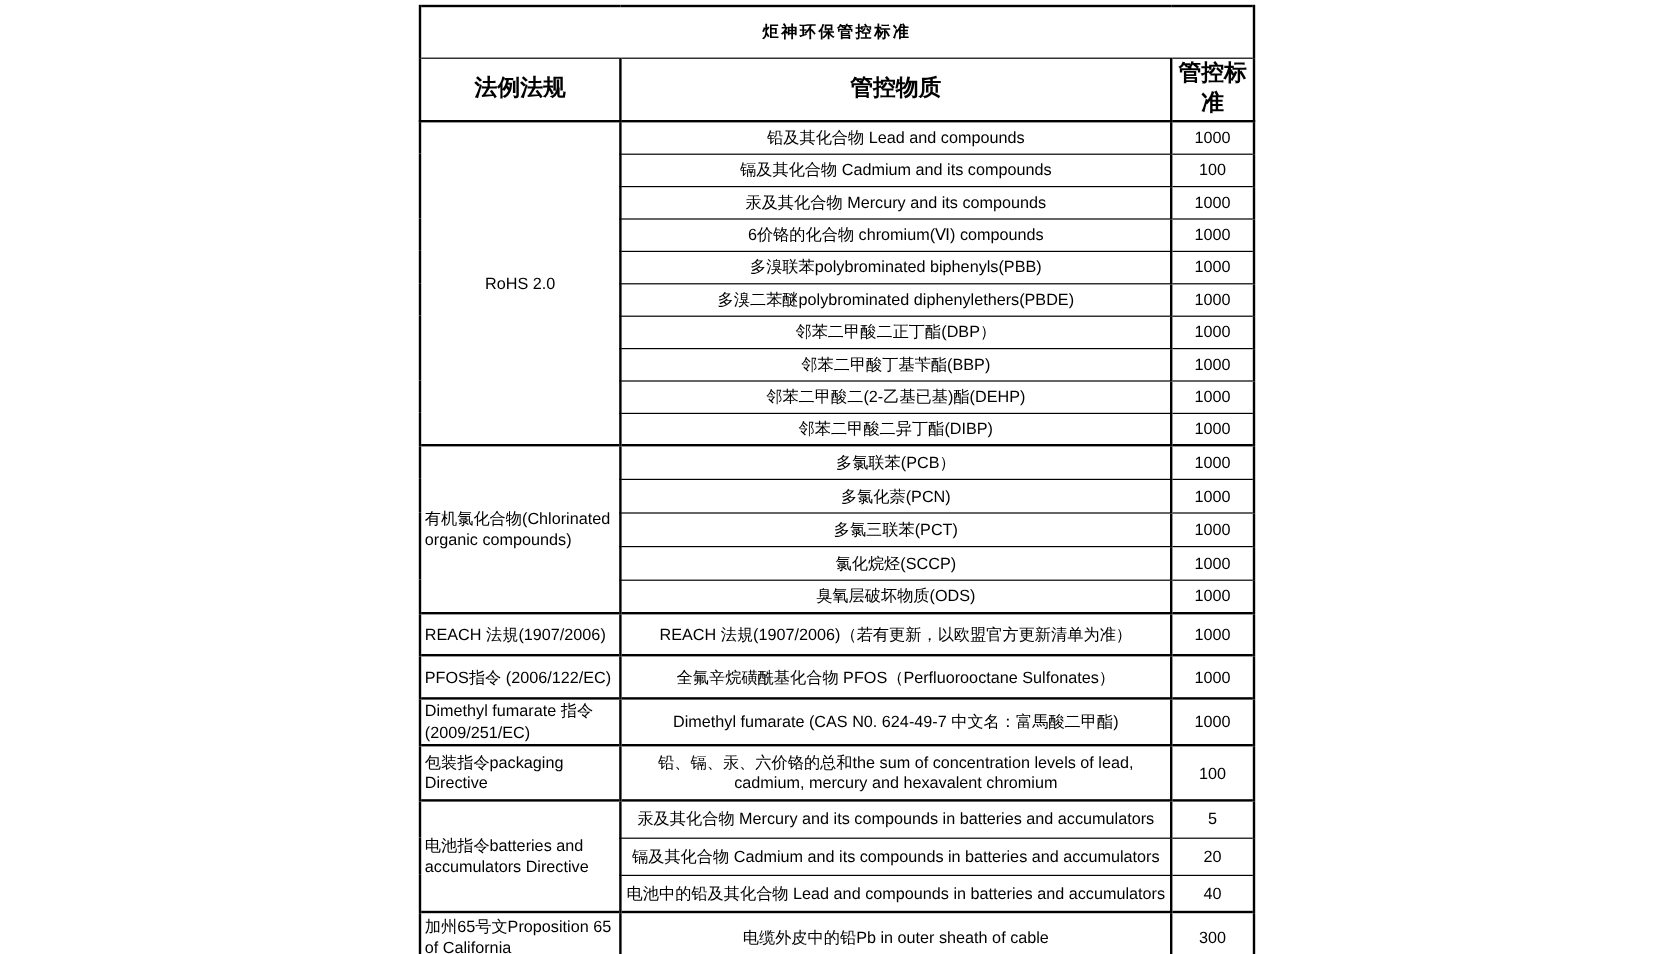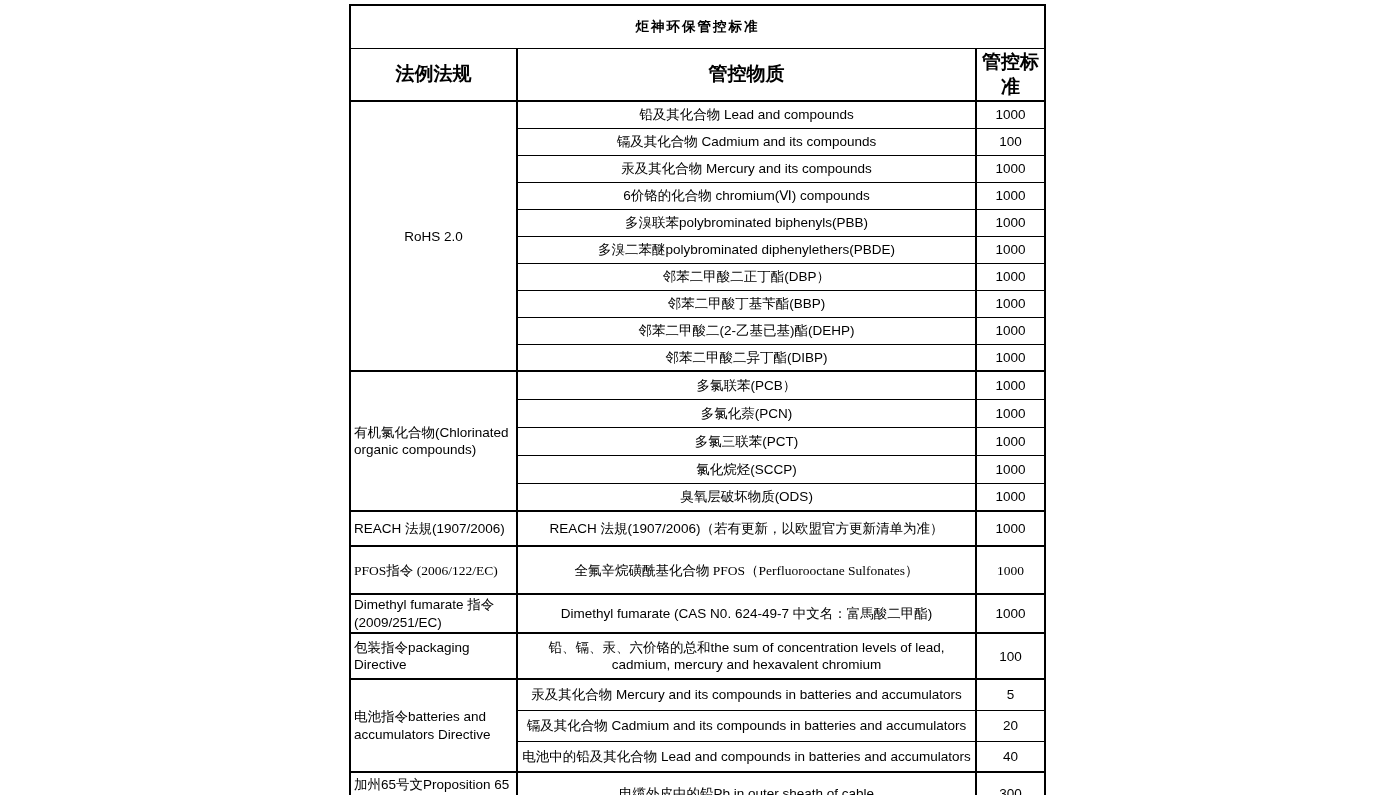--- a/index.html
+++ b/index.html
@@ -55,21 +55,21 @@
     border-bottom-width: 2px;
   }
   td.law { text-align: left; padding-left: 3px; margin-left: 42px; }
   td.law.center { text-align: center; }
   td.substance { text-align: center; padding-left: 4px; }
   td.standard { text-align: center; padding: 0; }
   tr.gs td { border-top-width: 2px; }
   tr.rh27 { height: 27px; }
   tr.rh28 { height: 28px; }
   tr.rh31 { height: 31px; }
-  tr.rh34 { height: 48px; font-family: Liberation Serif, serif; }
+  tr.rh34 { height: 36px; }
   tr.rh35 { height: 35px; }
   tr.rh36 { height: 36px; border-radius: 14px; }
   tr.rh42 { height: 42px; }
   tr.rh46 { height: 46px; }
 </style>
 </head>
 <body>
 
 <div class="page">
   <div class="sheet">

